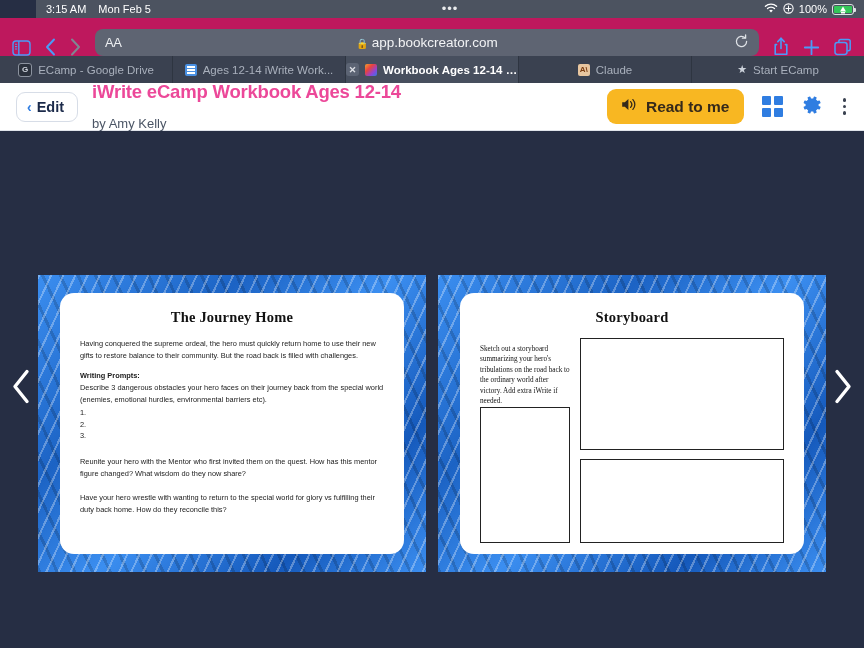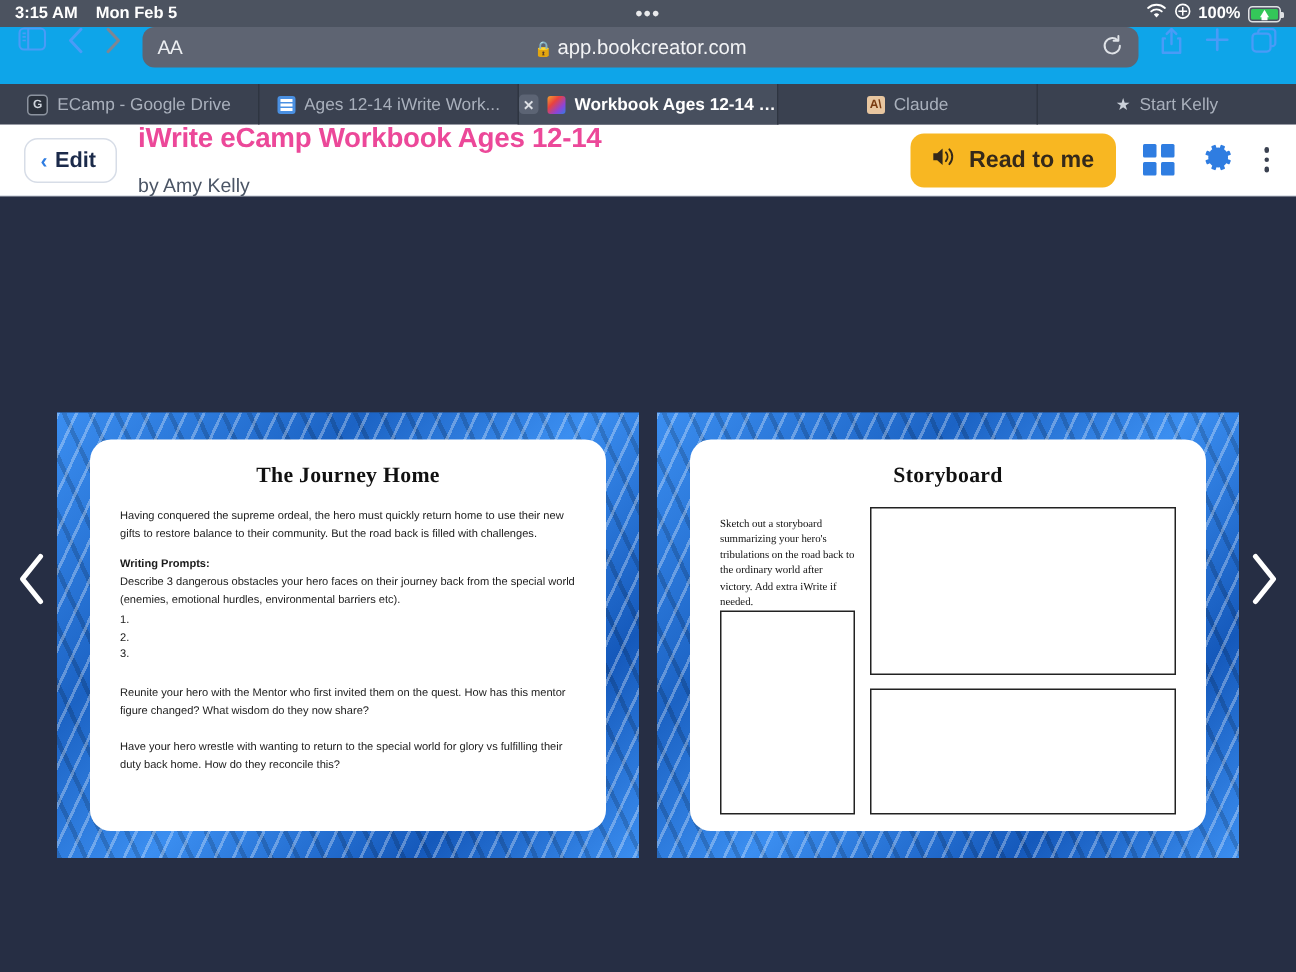--- a/index.html
+++ b/index.html
@@ -5,38 +5,38 @@
   html,body{margin:0;padding:0;}
   body{
     width:864px;height:648px;overflow:hidden;
     background:#262e44;
     font-family:"Liberation Sans", sans-serif;
     -webkit-font-smoothing:antialiased;
   }
   
   .statusbar{
     height:18px;background:#4c5360;color:#fff;
-    display:flex;align-items:center;font-size:11px;font-weight:700;
-    padding:0 10px;position:relative;
+    display:flex;align-items:center;font-size:11px;font-weight:400;
+    padding:0 10px;position:relative;margin-left:36px;
   }
   .sb-left{display:flex;align-items:center;gap:12px;}
   .sb-dots{position:absolute;left:0;right:0;text-align:center;font-size:13px;letter-spacing:1px;line-height:10px;color:#e9eaec;pointer-events:none;}
   .sb-right{margin-left:auto;display:flex;align-items:center;gap:5px;z-index:2;}
   .batt{
     width:22px;height:11px;border:1px solid #dfe1e4;border-radius:3px;
     position:relative;display:inline-block;padding:1px;box-sizing:border-box;
   }
   .batt::after{content:"";position:absolute;right:-3px;top:3px;width:2px;height:4px;background:#dfe1e4;border-radius:0 1px 1px 0;}
   .batt i{display:block;height:100%;width:100%;background:#34c759;border-radius:1px;position:relative;}
   .batt i::after{content:"";position:absolute;left:50%;top:50%;transform:translate(-50%,-50%);
     width:0;height:0;border-left:3px solid transparent;border-right:3px solid transparent;border-bottom:5px solid #fff;
     box-shadow:0 3px 0 -1px #fff;}
   
   .toolbar{
-    height:38px;background:#0ea5e9;display:flex;align-items:flex-start;padding:0 12px;gap:14px;
+    height:38px;background:#be185d;display:flex;align-items:flex-end;padding:0 12px;gap:14px;
   }
   .tb-icon{color:#4a9bf7;display:flex;align-items:center;justify-content:center;cursor:pointer;}
   .tb-icon.dim{color:#7f8692;}
   .urlbar{
     flex:1;height:27px;background:#5e6472;border-radius:8px;display:flex;align-items:center;
     padding:0 10px;position:relative;color:#eceef1;
   }
   .aa{font-size:13px;letter-spacing:-.5px;}
   .url-center{position:absolute;left:0;right:0;text-align:center;font-size:13.5px;color:#f2f3f5;pointer-events:none;}
   .lock{font-size:10px;margin-right:3px;}
@@ -232,21 +232,21 @@
     <span class="tab-close">✕</span>
     <span class="favicon fav-bc"></span>
     <span class="label">Workbook Ages 12-14 b...</span>
   </div>
   <div class="tab">
     <span class="favicon fav-claude">A\</span>
     <span class="label">Claude</span>
   </div>
   <div class="tab">
     <span class="star">★</span>
-    <span class="label">Start Kelly</span>
+    <span class="label">Start ECamp</span>
   </div>
 </div>
 
 <div class="appbar">
   <div class="edit-btn">
     <span class="chev">‹</span>
     <span>Edit</span>
   </div>
   <div class="titlebox">
     <div class="booktitle">iWrite eCamp Workbook Ages 12-14</div>

